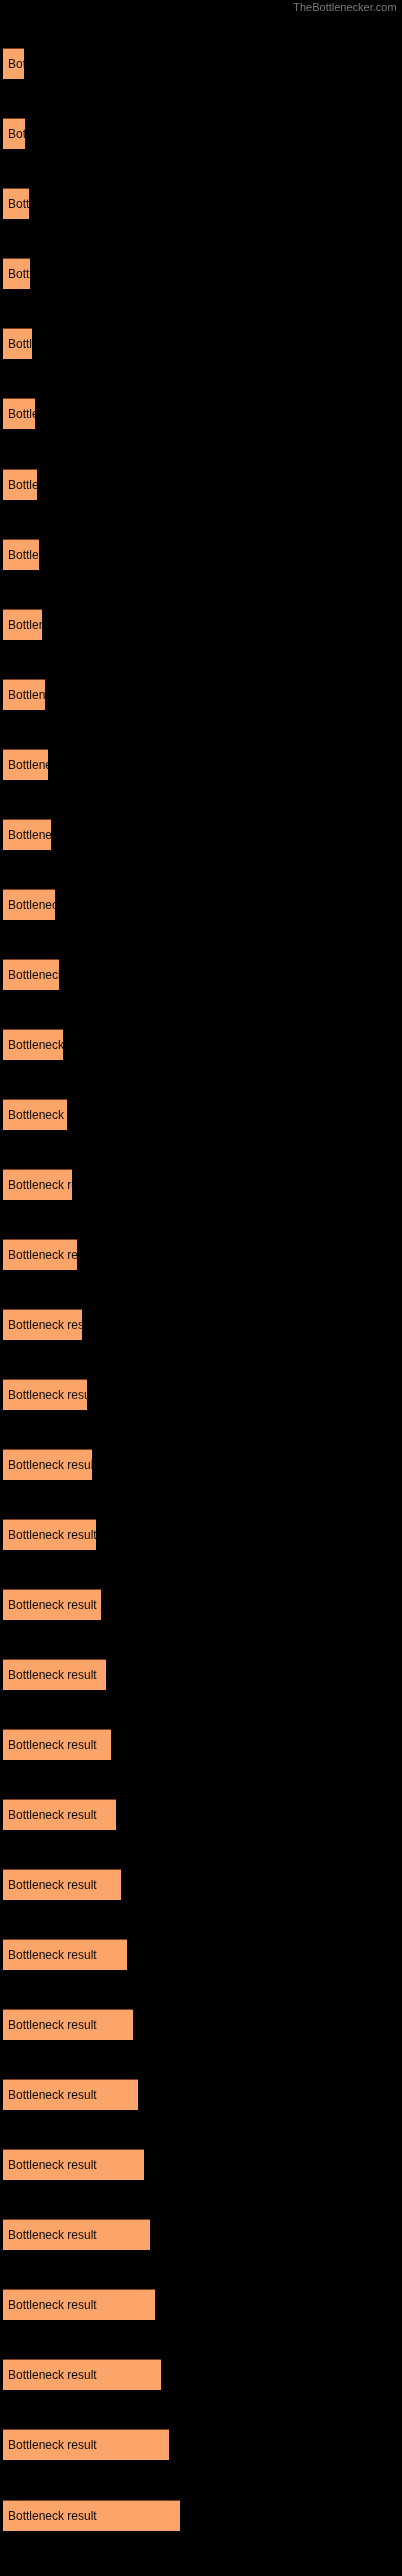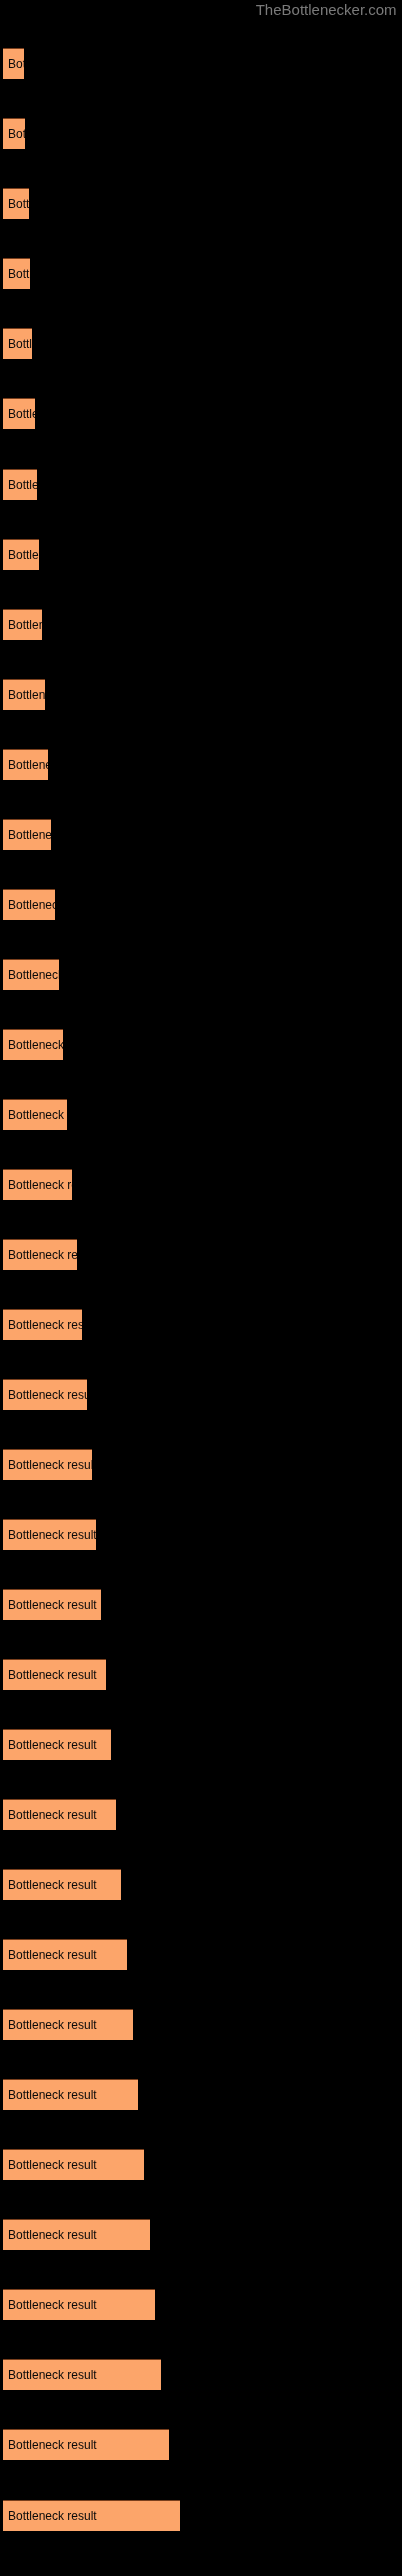--- a/index.html
+++ b/index.html
@@ -3,21 +3,21 @@
 <meta charset="utf-8">
 <style>
   html,body{margin:0;padding:0;background:#000;}
   body{
     width:403px;height:2576px;position:relative;overflow:hidden;
     font-family:"Liberation Sans",sans-serif;
     background:#000;
   }
   #watermark{
     position:absolute;top:0.8px;right:6.4px;
-    color:#7a7a7a;font-size:15px;letter-spacing:0px;
+    color:#7a7a7a;font-size:11px;letter-spacing:0px;
     font-family:"Liberation Sans",sans-serif;
     white-space:nowrap;
   }
   #chart{position:absolute;left:0;top:0;width:403px;height:2576px;}
   .bar-row{position:absolute;left:3.2px;height:31px;}
   .bar{
     position:absolute;left:0;top:0;height:31px;
     background:#fca56a;
     border-top:1.6px solid #7a3f1c;
     box-sizing:border-box;

